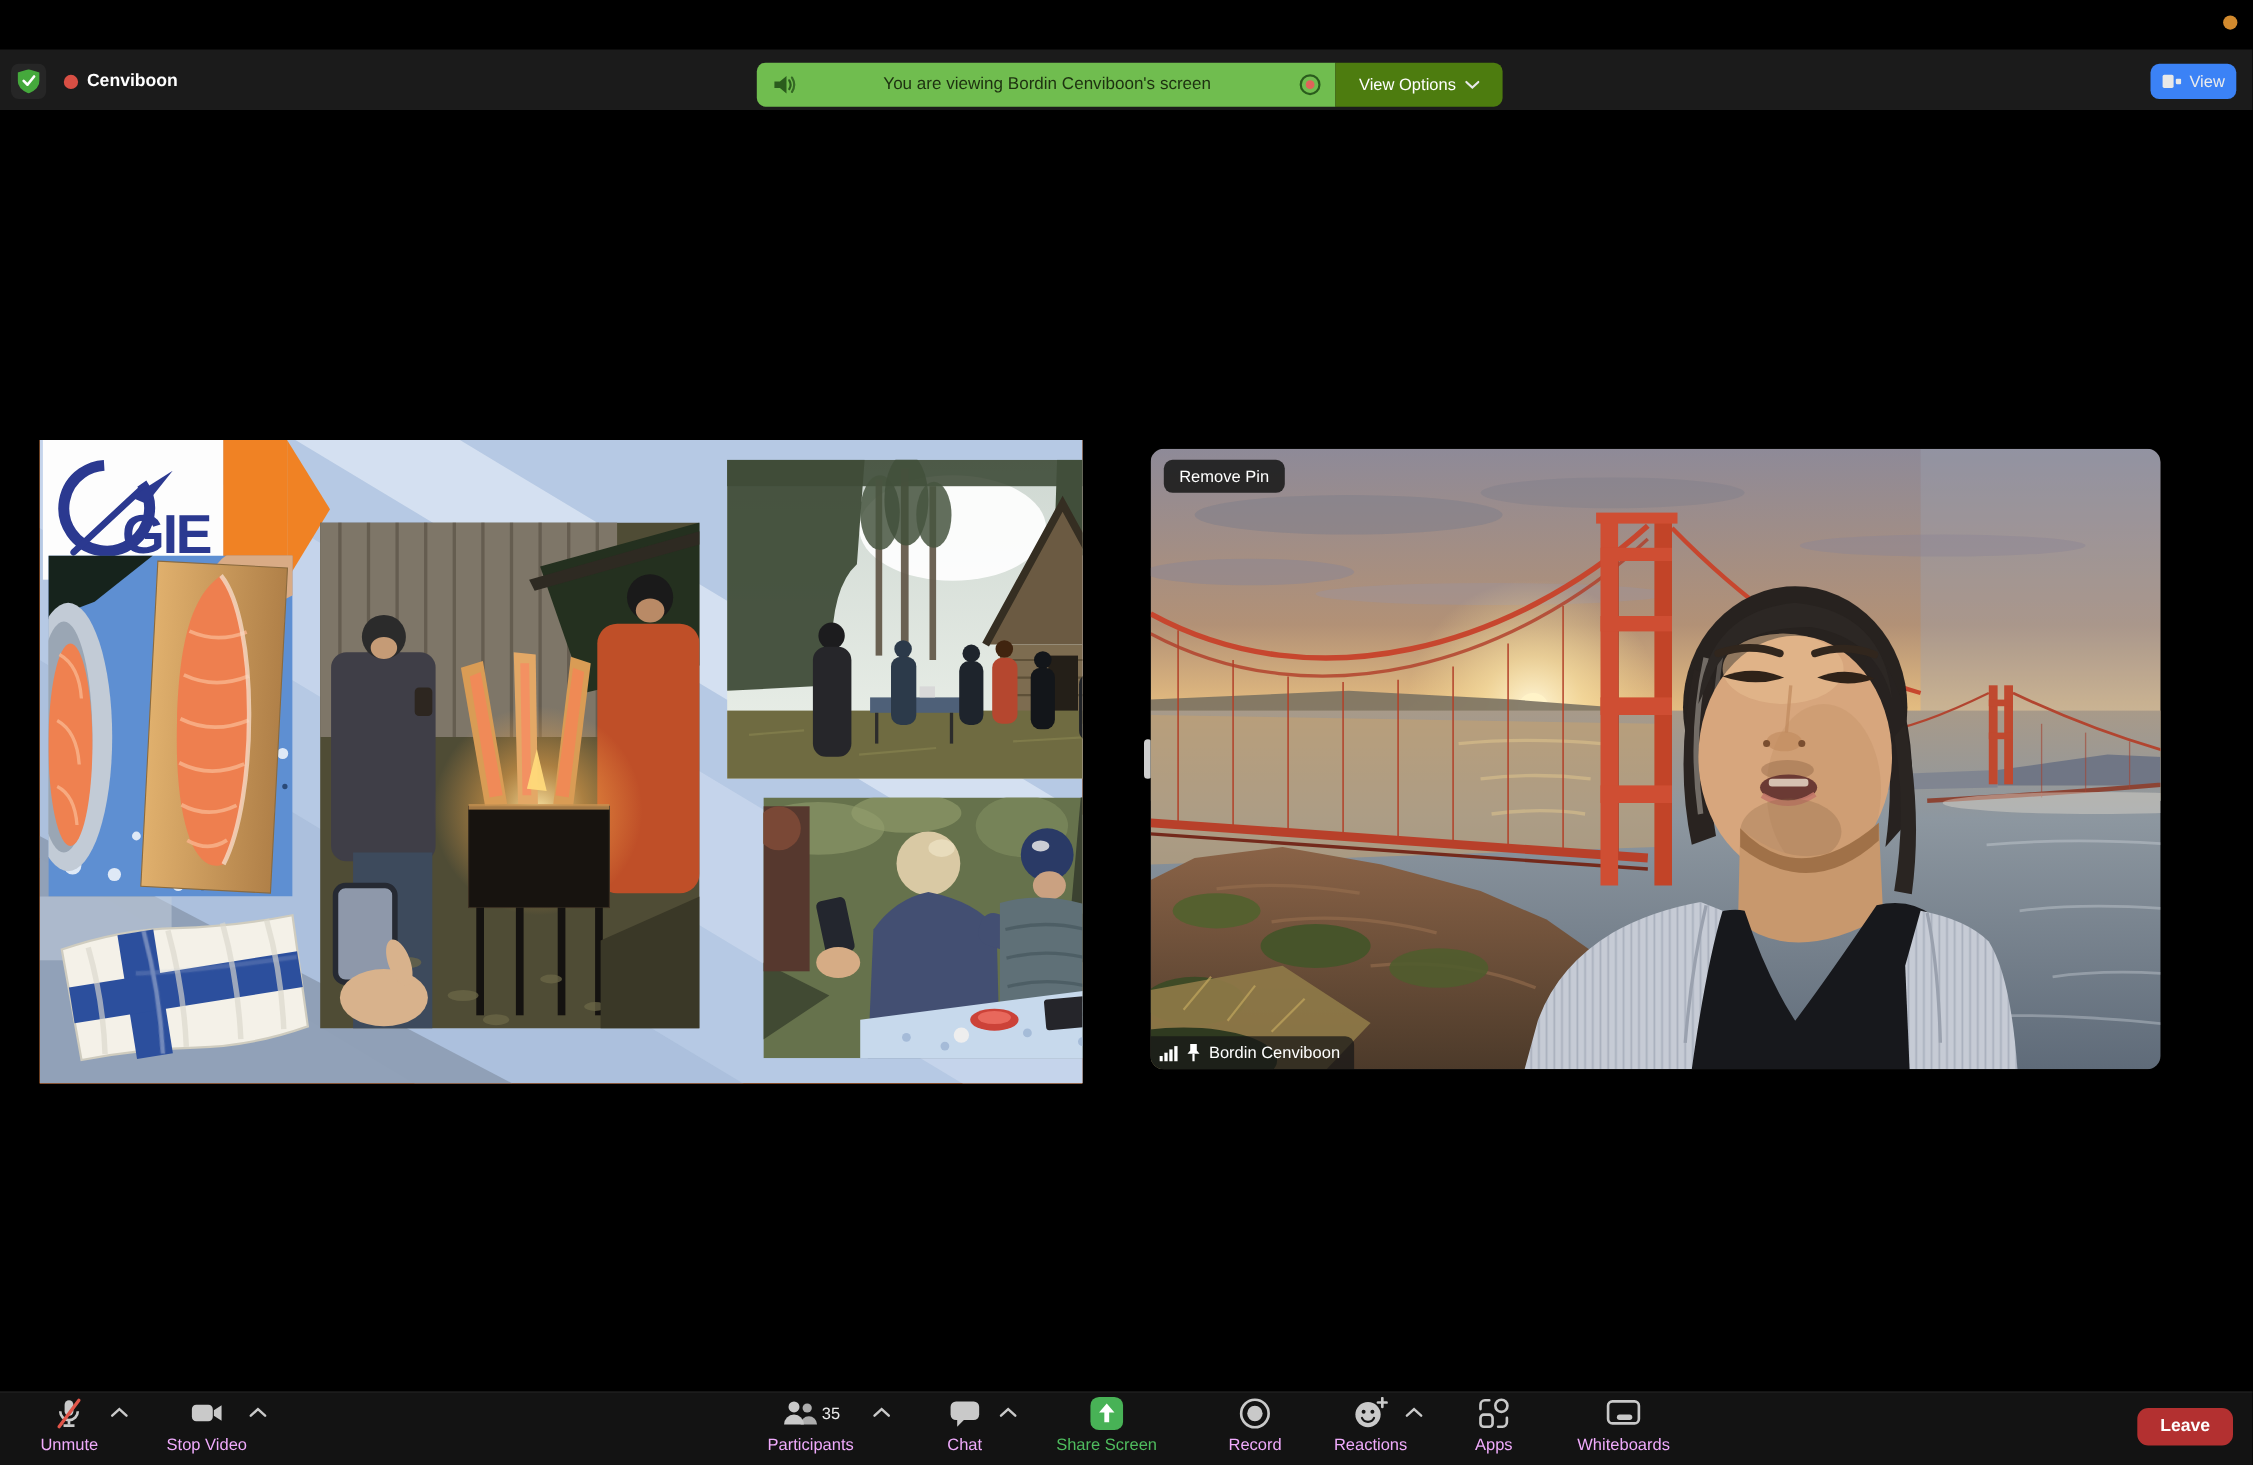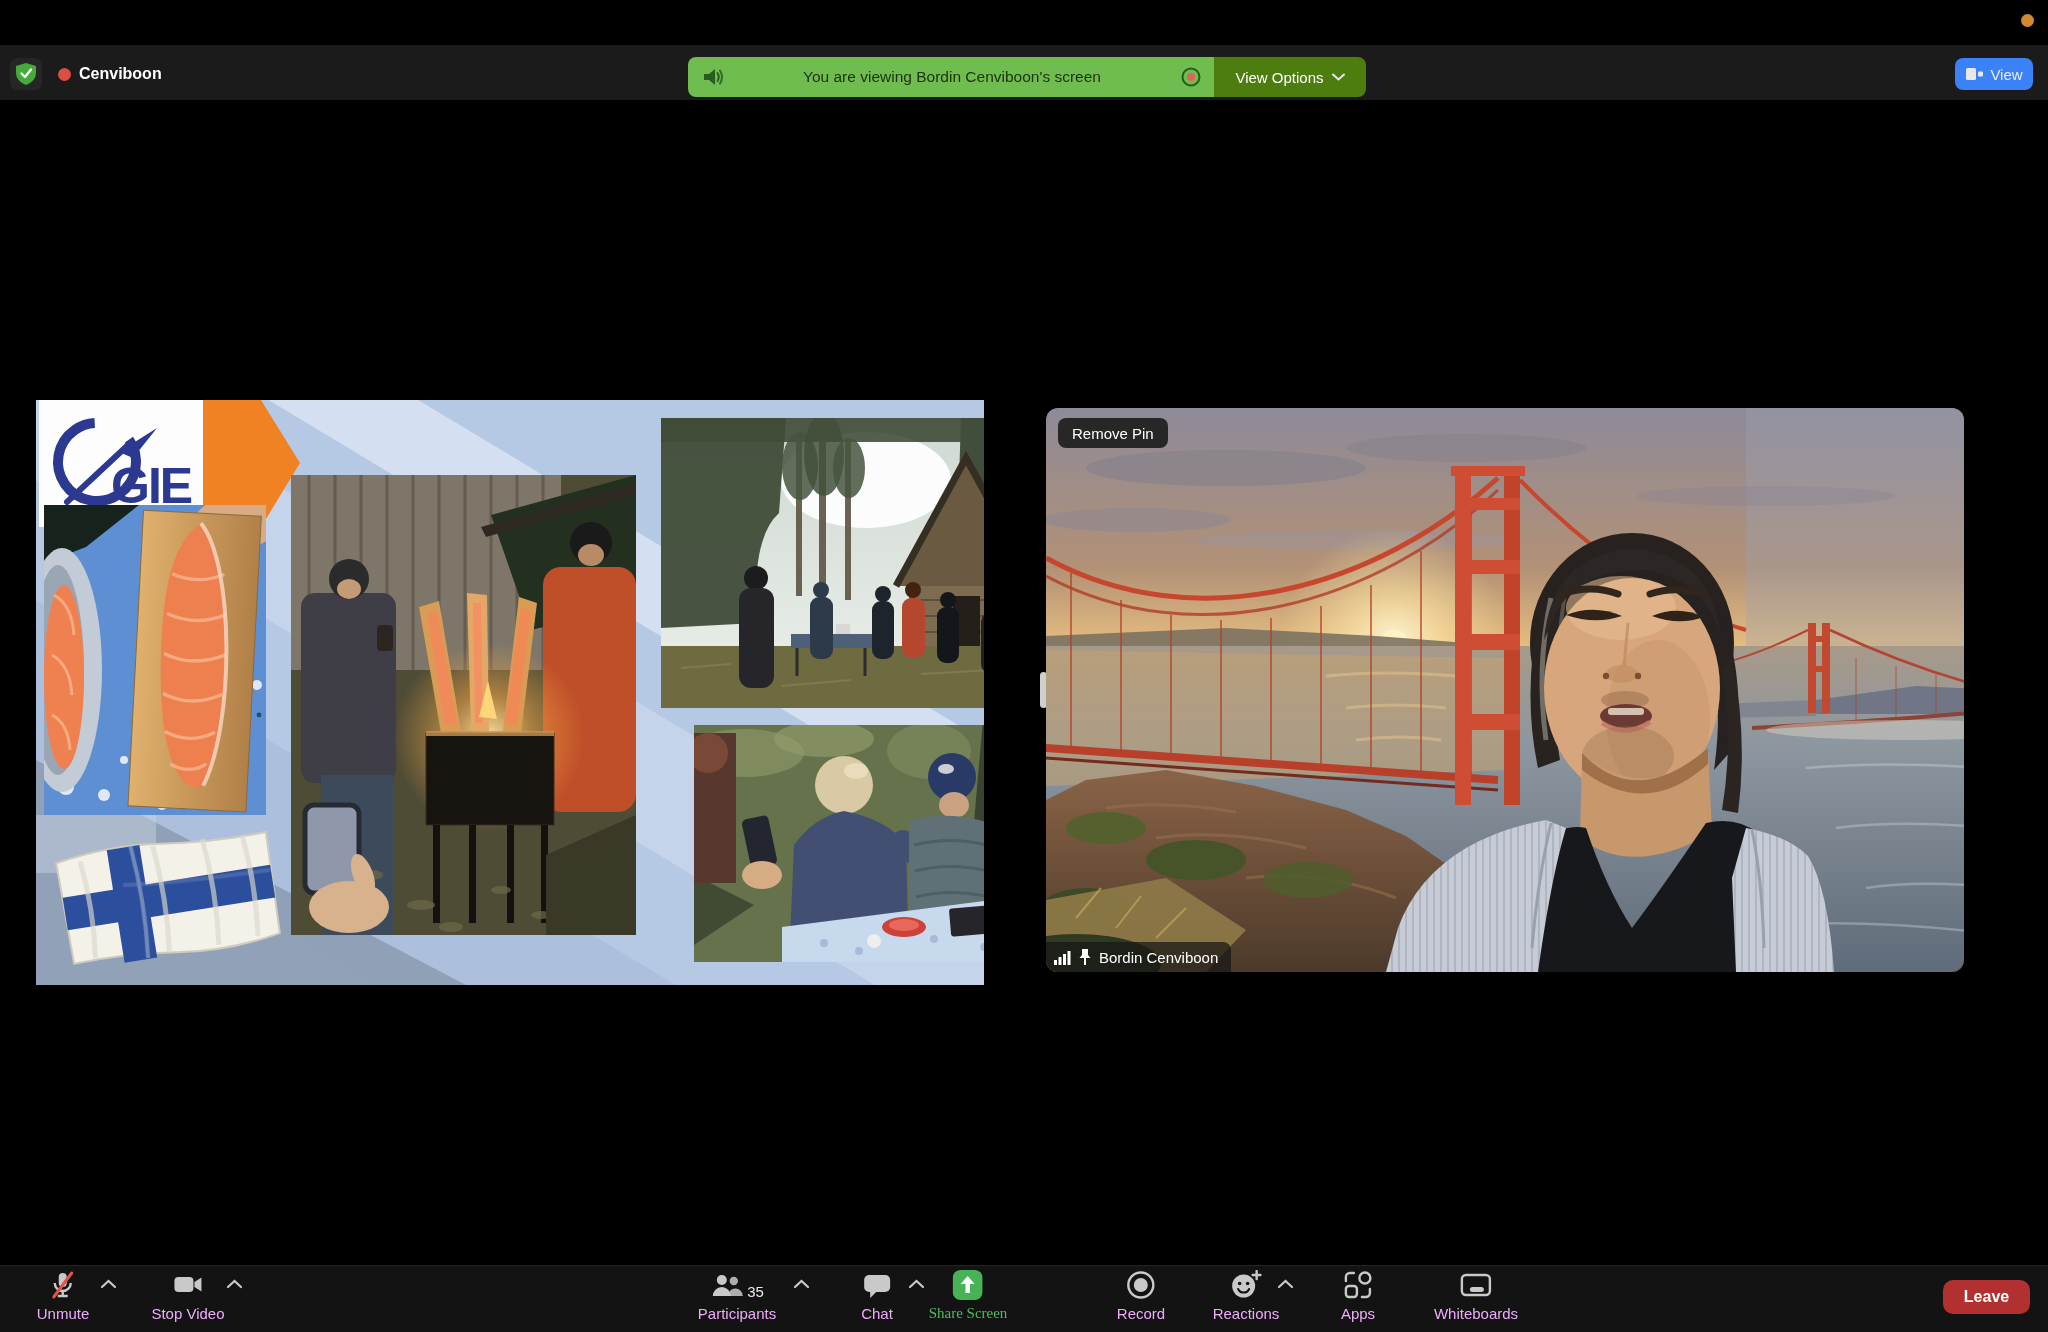--- a/index.html
+++ b/index.html
@@ -35,21 +35,21 @@
   .video-wrap{left:1046px;top:408px;width:918px;height:564px;border-radius:12px;overflow:hidden;background:#202020;}
   .remove-pin{position:absolute;left:12px;top:10px;height:30px;padding:0 14px;background:rgba(28,28,28,.9);
               border-radius:8px;color:#fff;font-size:15px;display:flex;align-items:center;}
   .name-tag{position:absolute;left:0;bottom:0;height:30px;padding:0 13px 0 8px;background:rgba(22,22,22,.72);
             border-radius:0 8px 0 0;display:flex;align-items:center;gap:7px;color:#fff;font-size:15px;}
 
   
   .toolbar{left:0;top:1265px;width:2048px;height:67px;background:#131313;border-top:1px solid #232323;box-sizing:border-box;}
   .tb-item{position:absolute;top:1270px;display:flex;flex-direction:column;align-items:center;gap:5px;
            transform:translateX(-50%);cursor:default;}
-  .tb-iconrow{height:30px;display:flex;align-items:flex-end;gap:3px;}
+  .tb-iconrow{height:30px;display:flex;align-items:center;gap:3px;}
   .tb-label{font-size:15px;color:#f0abfc;white-space:nowrap;}
   .tb-label.green{color:#4fbc5e;}
   .tb-count{font-size:15px;color:#eaeaea;}
   .tb-chev{position:absolute;top:1279px;}
   .leave-btn{left:1943px;top:1280px;width:87px;height:34px;background:#b33030;border-radius:10px;
              display:flex;align-items:center;justify-content:center;color:#fff;font-weight:bold;font-size:16px;}
 </style>
 </head>
 <body>
 
@@ -581,21 +581,21 @@
         <rect x="2" y="3" width="26" height="17" rx="5" fill="#c9c9c9"></rect>
         <polygon points="8,19 8,26 15,19" fill="#c9c9c9"></polygon>
       </svg>
     </div>
     <div class="tb-label">Chat</div>
   </div>
   <svg class="abs tb-chev" style="left:908px;" width="17" height="10" viewBox="0 0 17 10">
     <polyline points="2,8 8.5,2 15,8" stroke="#c9c9c9" stroke-width="2.2" fill="none" stroke-linecap="round"></polyline>
   </svg>
 
-  <div class="tb-item" style="left:968px;font-family:Liberation Serif, serif;">
+  <div class="tb-item" style="left:1006px;">
     <div class="tb-iconrow">
       <svg width="30" height="30" viewBox="0 0 30 30">
         <rect x="0" y="0" width="30" height="30" rx="8" fill="#48b256"></rect>
         <polygon points="15,6 22,14 17.2,14 17.2,23 12.8,23 12.8,14 8,14" fill="#fff"></polygon>
       </svg>
     </div>
     <div class="tb-label green">Share Screen</div>
   </div>
 
   <div class="tb-item" style="left:1141px;">

